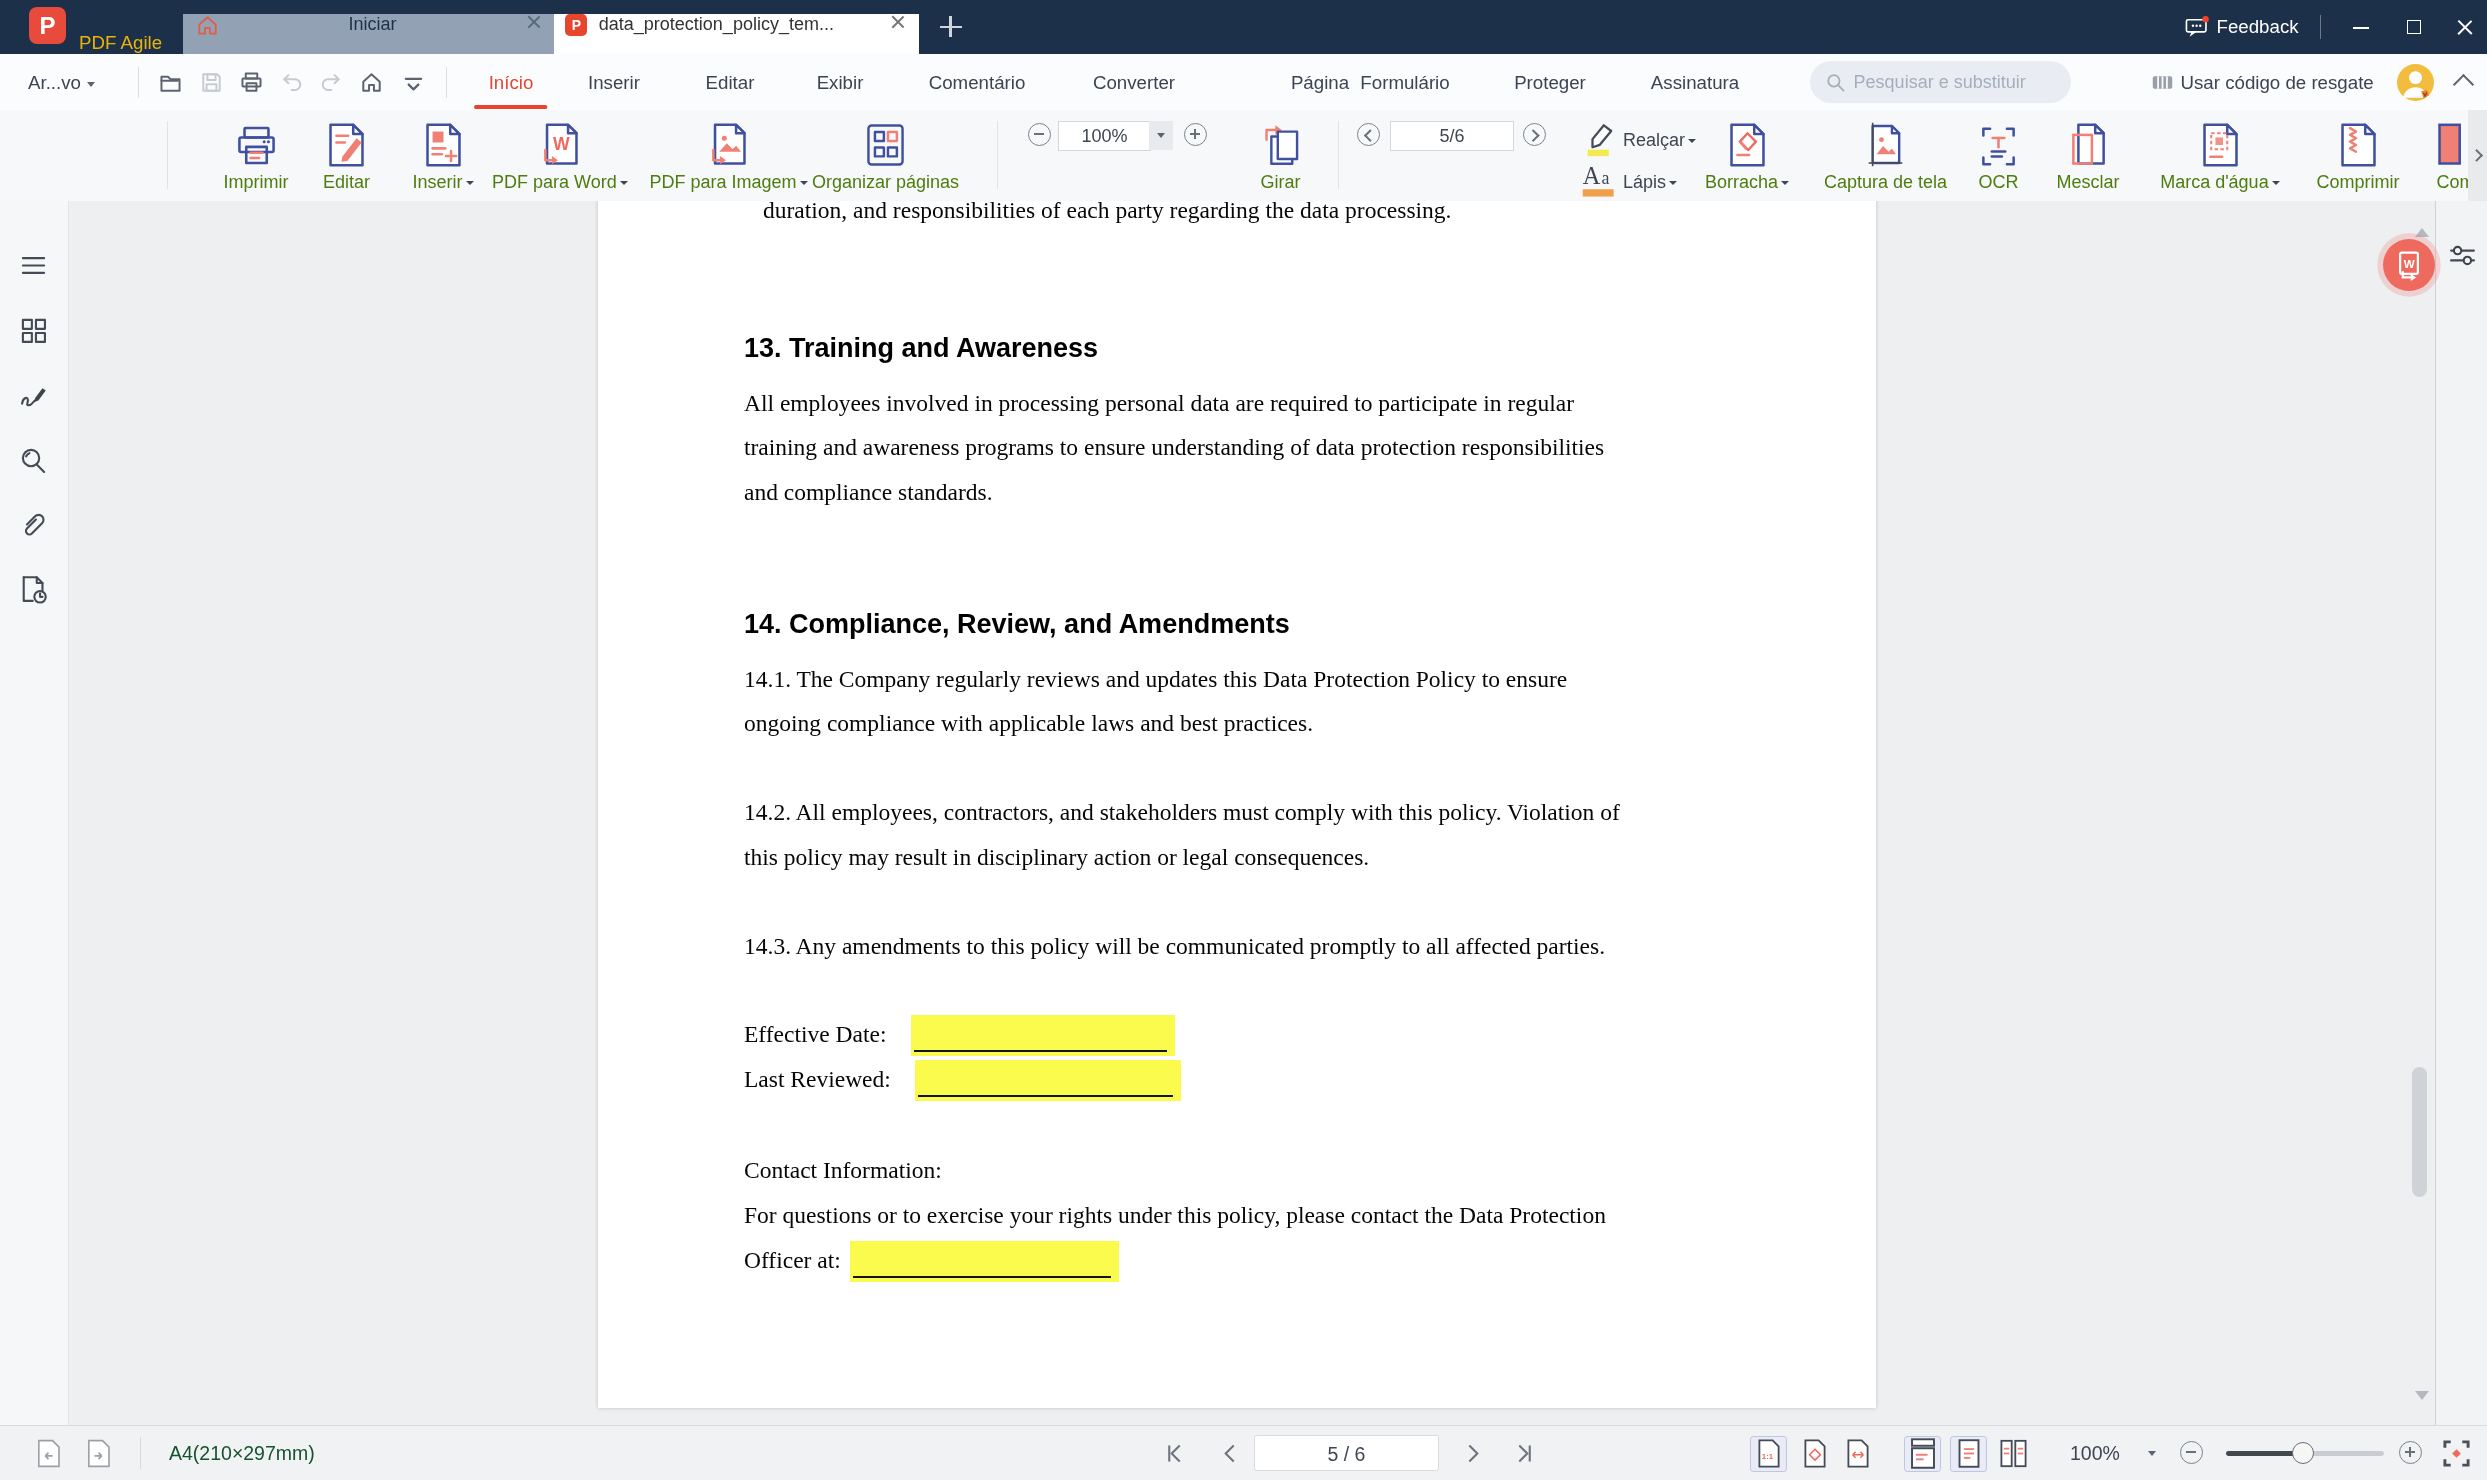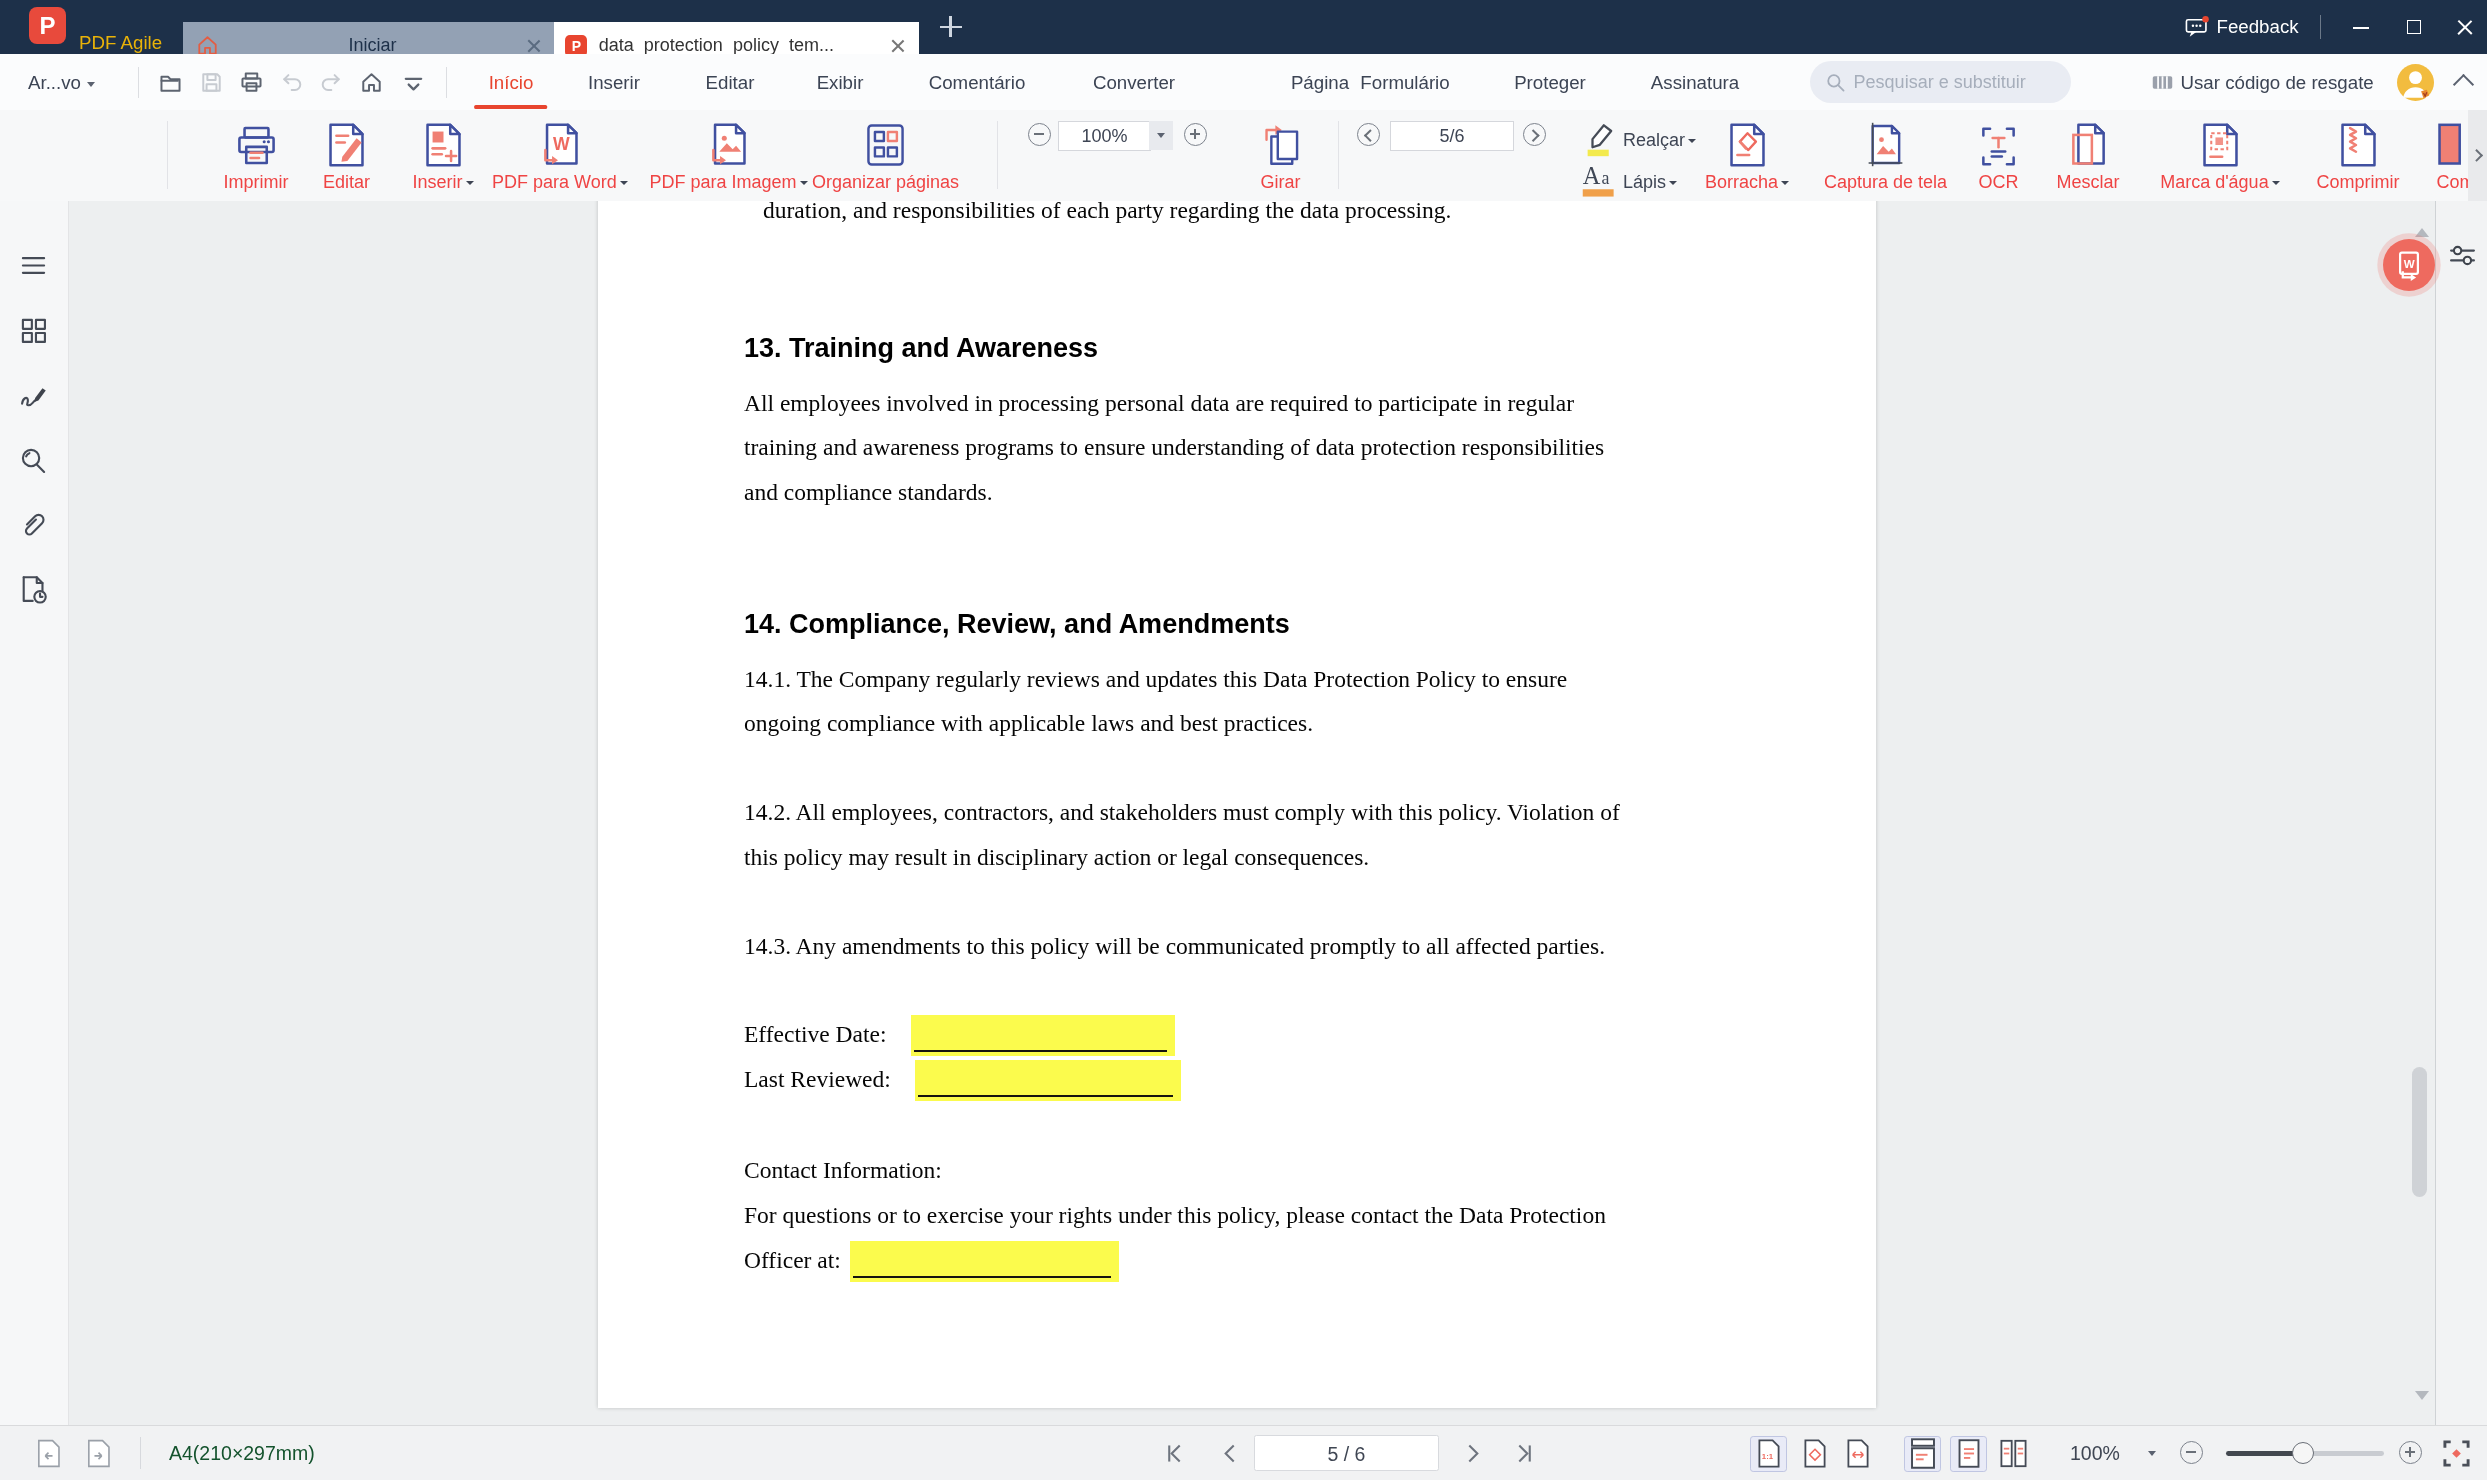--- a/index.html
+++ b/index.html
@@ -3,21 +3,21 @@
 <meta charset="utf-8">
 <style>
   html,body{margin:0;padding:0;background:#dfe1e4;}
   #root{position:relative;width:2487px;height:1481px;overflow:hidden;background:#edeff0;
         font-family:"Liberation Sans",sans-serif;-webkit-font-smoothing:antialiased;}
   
   .titlebar{position:absolute;left:0;top:0;width:100%;height:54px;background:#1d3049;}
   .logo{position:absolute;left:29px;top:7.3px;width:37px;height:37px;border-radius:8px;background:#e84a3c;
         color:#fff;font-weight:bold;font-size:24px;text-align:center;line-height:37px;}
   .appname{position:absolute;left:79px;top:16px;height:54px;line-height:54px;color:#eab308;font-size:18.7px;}
-  .tab{position:absolute;top:22px;height:47px;display:flex;align-items:center;}
+  .tab{position:absolute;top:14px;height:47px;display:flex;}
   .tab1{left:183px;width:372px;background:#93a1b4;}
   .tab2{left:554px;width:365px;background:#ffffff;}
   .tab .tlbl{font-size:18px;}
   .tab1 .tlbl{color:#1d3049;flex:1;text-align:center;}
   .tab2 .tlbl{color:#333;margin-left:11.4px;}
   .tabx{width:16px;height:16px;position:relative;margin-right:13px;flex:none;}
   .tabx:before,.tabx:after{content:"";position:absolute;left:7.3px;top:0;width:1.6px;height:16px;background:#5a6b80;}
   .tabx:before{transform:rotate(45deg);}  .tabx:after{transform:rotate(-45deg);}
   .tab2 .tabx:before,.tab2 .tabx:after{background:#777;}
   .pmini{width:22px;height:22px;border-radius:4.9px;background:#e8452f;color:#fff;font-size:14px;font-weight:bold;
@@ -45,21 +45,21 @@
   .searchpill{position:absolute;left:1810px;top:7.3px;width:261px;height:42px;border-radius:21px;background:#e9ecf3;
               display:flex;align-items:center;}
   .searchpill .ph{color:#a6aebb;font-size:18px;margin-left:8px;}
   .redeem{position:absolute;left:2151px;top:0;height:57px;display:flex;align-items:center;gap:6.5px;font-size:18.7px;color:#3c4454;}
   .avatar{position:absolute;left:2397px;top:9.7px;width:37px;height:37px;}
   .chevup{position:absolute;left:2456px;top:23px;width:13px;height:13px;border-left:2.4px solid #5b6270;border-top:2.4px solid #5b6270;transform:rotate(45deg);}
   
   .toolbar{position:absolute;left:0;top:110px;width:100%;height:91px;background:#f7f8f9;border-bottom:0.8px solid #dddfe2;overflow:hidden;}
   .tbtn{position:absolute;top:4.9px;height:83px;text-align:center;cursor:default;}
   .tbtn .ic{height:52px;display:flex;align-items:flex-end;justify-content:center;}
-  .tlabel{font-size:18px;color:#ef4444;margin-top:4.9px;white-space:nowrap;}
+  .tlabel{font-size:18px;color:#4d7c0f;margin-top:4.9px;white-space:nowrap;}
   .tscaret{display:inline-block;width:0;height:0;border-left:4px solid transparent;border-right:4px solid transparent;
            border-top:4.9px solid #3e4554;vertical-align:middle;margin-left:3.2px;}
   .vsep{position:absolute;top:11.4px;width:0.8px;height:68px;background:#e2e3e7;}
   .circle-btn{position:absolute;width:23px;height:23px;border:1.6px solid #7c828c;border-radius:50%;box-sizing:border-box;}
   .circle-btn .h{position:absolute;left:4.9px;top:9px;width:9.7px;height:2px;background:#6a7078;}
   .circle-btn .v{position:absolute;left:9px;top:4.9px;width:2px;height:9.7px;background:#6a7078;}
   .circle-btn .cl{position:absolute;left:8px;top:6.5px;width:6.5px;height:6.5px;border-left:2px solid #6a7078;border-bottom:2px solid #6a7078;transform:rotate(45deg);}
   .circle-btn .cr{position:absolute;left:4.9px;top:6.5px;width:6.5px;height:6.5px;border-right:2px solid #6a7078;border-top:2px solid #6a7078;transform:rotate(45deg);}
   .valbox{position:absolute;height:28px;background:#fff;border:0.8px solid #d5d7dc;font-size:18px;color:#3e4554;text-align:center;line-height:28px;}
   .zdrop{position:absolute;width:24px;height:29px;background:#e8eaee;display:flex;align-items:center;justify-content:center;}

